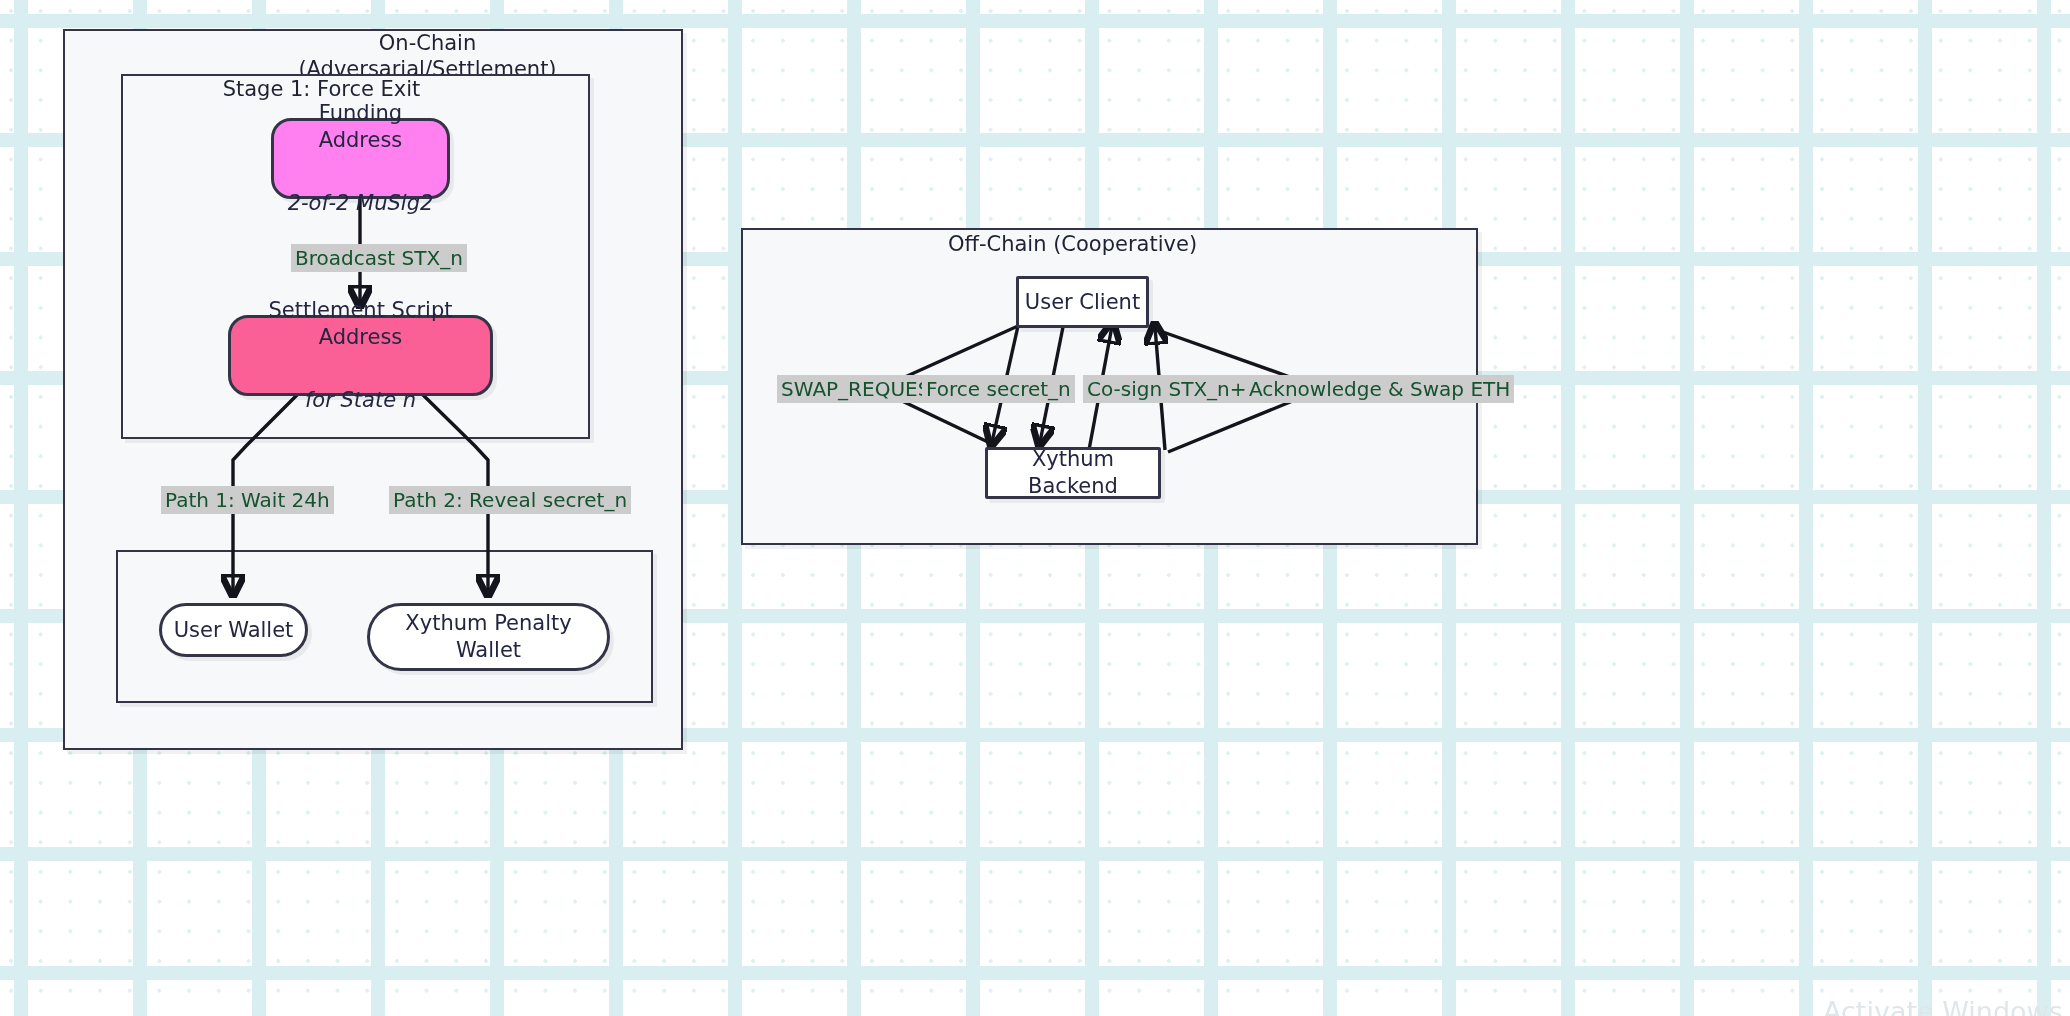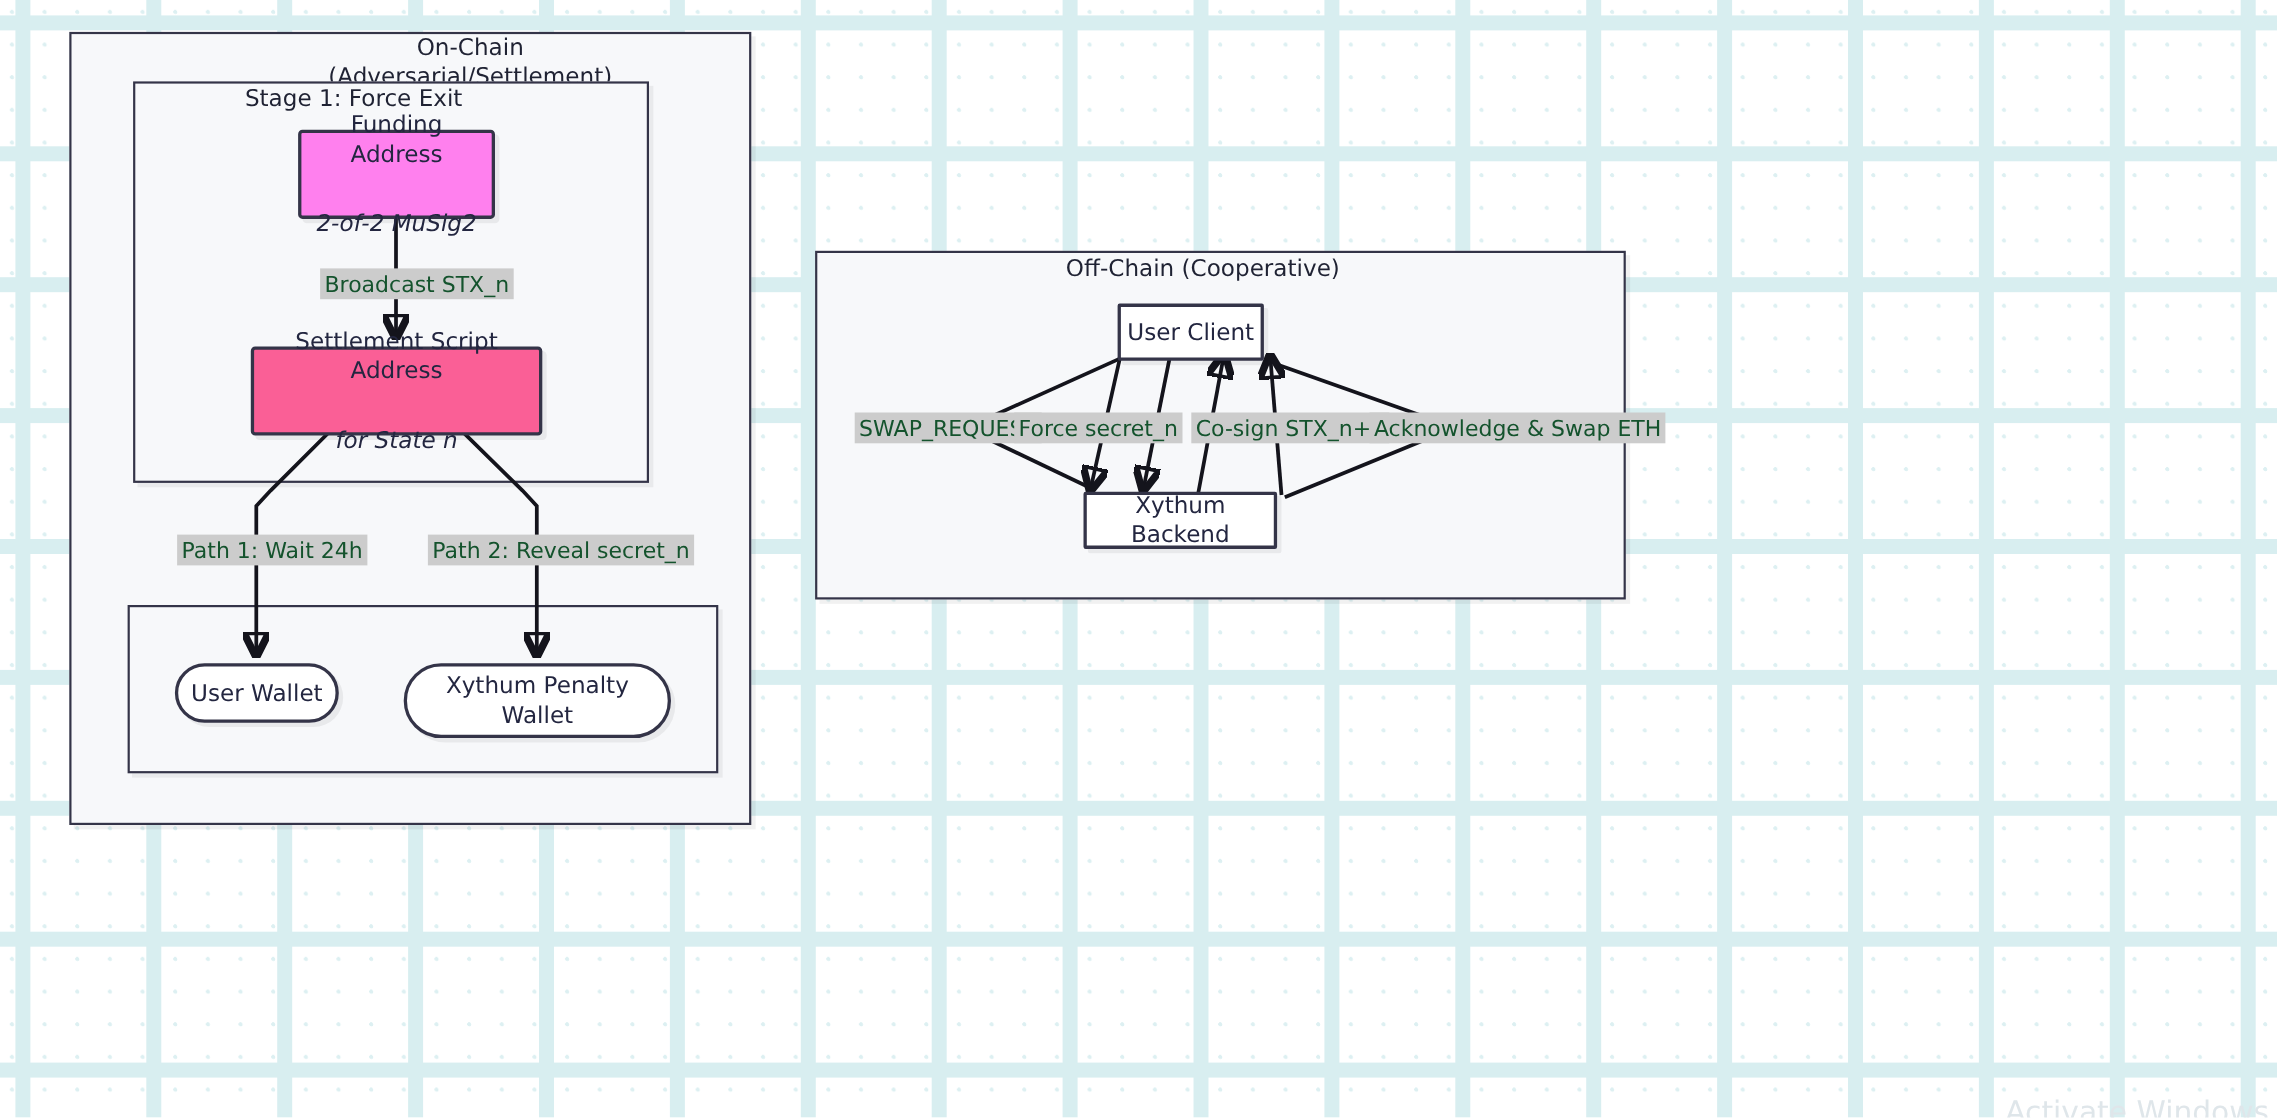--- a/index.html
+++ b/index.html
@@ -67,21 +67,21 @@
     align-items: center;
     justify-content: center;
     text-align: center;
     color: #232640;
     font-size: 21px;
     line-height: 27px;
     box-shadow: 4px 4px 0 rgba(0,0,0,.06);
   }
   .node .sub { font-style: italic; }
 
-  .node.rounded  { border-radius: 4px; border: 3px solid #343448; gap: 36px; }
+  .node.rounded  { border-radius: 20px; border: 3px solid #343448; gap: 36px; }
   .node.stadium  { border-radius: 999px; border: 3px solid #343448; background:#ffffff; }
   .node.rect     { border-radius: 2px;  border: 3px solid #343448; background:#ffffff; }
 
   
   .edge-label {
     position: absolute;
     background: #cccccc;
     color: #14532d;
     font-size: 20px;
     line-height: 26px;
@@ -120,21 +120,21 @@
 
   <div class="subgraph" style="left:121px; top:74px; width:469px; height:365px;">
   </div>
   <div class="subgraph-title" style="left:121px; top:76px; width:401px;">Stage 1: Force Exit</div>
 
   <div class="subgraph" style="left:116px; top:550px; width:537px; height:153px;">
   </div>
 
   <div class="subgraph" style="left:741px; top:228px; width:737px; height:317px;">
   </div>
-  <div class="subgraph-title" style="left:741px; top:231px; width:663px;margin-left:21px;">Off-Chain (Cooperative)</div>
+  <div class="subgraph-title" style="left:741px; top:231px; width:663px;">Off-Chain (Cooperative)</div>
 
   <svg class="edges" viewBox="0 0 2070 1016">
     <defs>
       <marker id="arrow" viewBox="0 0 12 12" refX="9" refY="6" markerWidth="7" markerHeight="7" orient="auto-start-reverse">
         <path d="M 0 0 L 12 6 L 0 12 z" fill="#14141c" stroke="none"></path>
       </marker>
     </defs>
 
     <path marker-end="url(#arrow)" d="M 360,199 L 360,303"></path>
 

